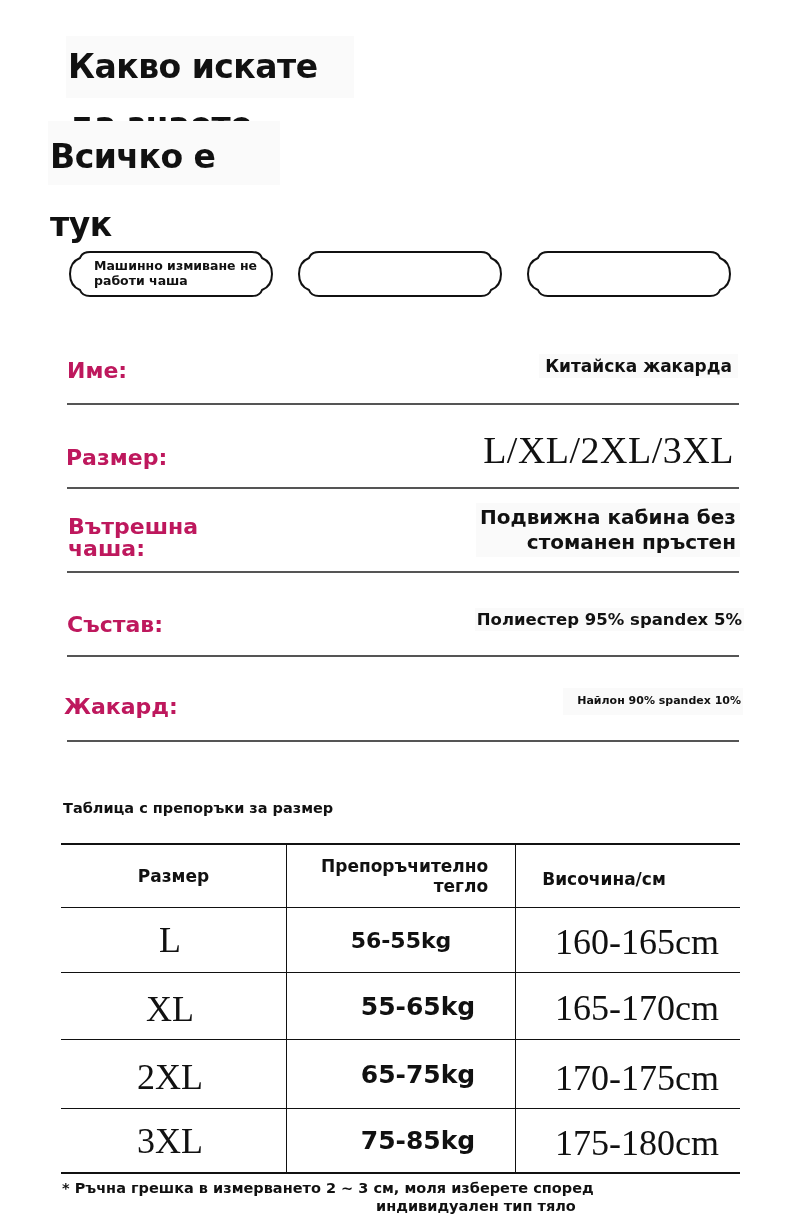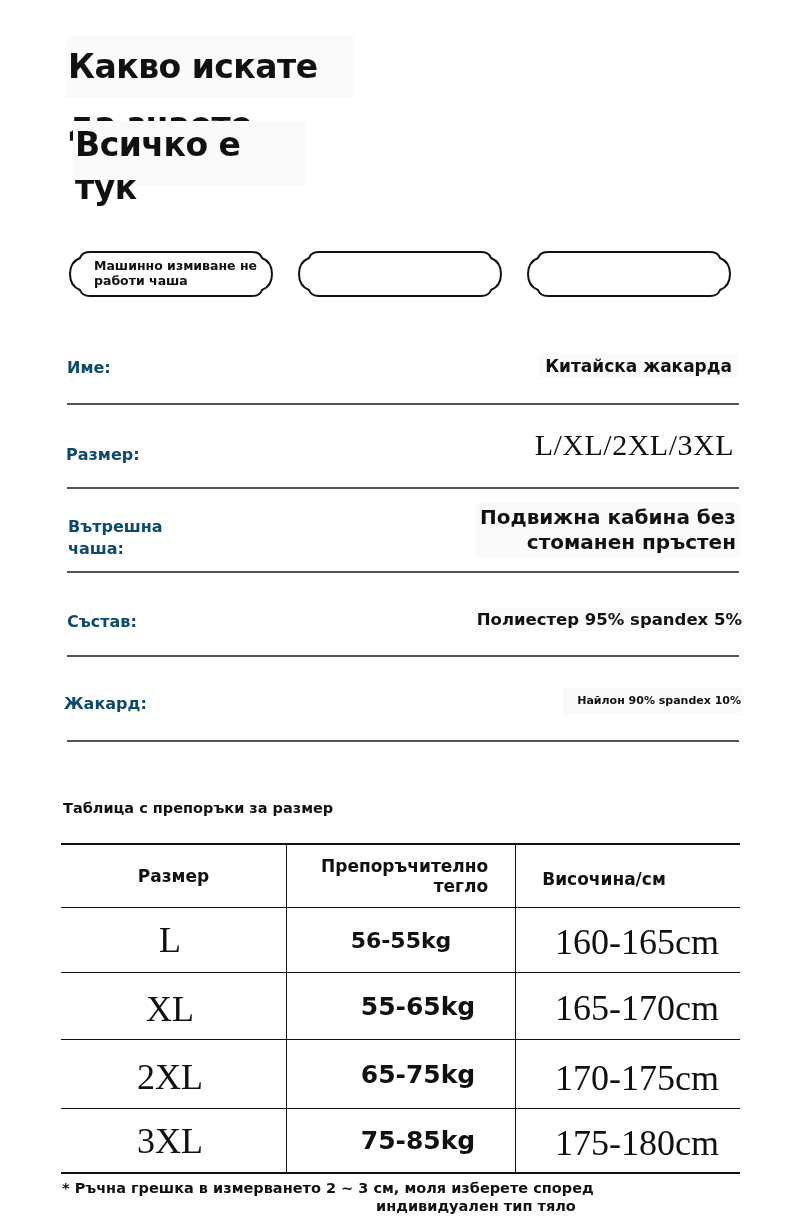--- a/index.html
+++ b/index.html
@@ -2,38 +2,38 @@
 <html><head>
 <meta charset="utf-8">
 <style>
   html, body { margin:0; padding:0; background:#ffffff; }
   body { width:790px; height:1226px; position:relative; overflow:hidden; font-family:"DejaVu Sans", sans-serif; color:#111; }
   .abs { position:absolute; }
   .h1 { font-family:"DejaVu Sans", sans-serif; font-weight:bold; font-size:33px; letter-spacing:-0.5px; background:#fafafa; padding:2px 2px; }
   .badge { position:absolute; width:206px; height:52px; }
   .badge svg { position:absolute; left:0; top:0; }
   .badge .txt { position:absolute; left:26px; top:10px; font-size:12.5px; font-weight:bold; line-height:15px; white-space:pre-line; color:#111; }
-  .spec-label { font-weight:bold; font-size:16px; color:#0c4a6e; }
+  .spec-label { font-weight:bold; font-size:22px; color:#be185d; }
   .spec-value { font-weight:bold; font-size:17px; color:#111; text-align:right; background:#fafafa; }
-  .spec-value.serif { font-family:"Liberation Serif", serif; font-weight:normal; font-size:30px; letter-spacing:0.5px; background:transparent; }
+  .spec-value.serif { font-family:"Liberation Serif", serif; font-weight:normal; font-size:38px; letter-spacing:0.5px; background:transparent; }
   .divider { position:absolute; left:67px; width:672px; height:2px; background:#555; }
   .tbl-title { font-weight:bold; font-size:14.5px; }
   .tline { position:absolute; background:#111; }
   .cell { position:absolute; display:flex; align-items:center; justify-content:center; }
   .th { font-weight:bold; font-size:17px; }
   .size-cell { font-family:"Liberation Serif", serif; font-size:36px; }
   .weight-cell { font-weight:bold; font-size:25px; }
   .height-cell { font-family:"Liberation Serif", serif; font-size:36px; }
   .note { font-weight:bold; font-size:14.5px; line-height:18px; }
 </style>
 </head>
 <body>
 
 <div class="abs h1" style="left:66px; top:36px; width:284px; height:58px; line-height:58px;">Какво искате да знаете</div>
-<div class="abs h1" style="left:73px; top:121px; width:228px; height:60px; line-height:43px;">Всичко е тук</div>
+<div class="abs h1" style="left:48px; top:121px; width:228px; height:60px; line-height:68px;">Всичко е тук</div>
 
 <div class="badge" style="left:68px; top:248px;">
   <svg width="206" height="52" viewBox="0 0 206 52">
     <path d="M22 4 H184 Q192 4 194 10 Q204 14 204 26 Q204 38 194 42 Q192 48 184 48 H22 Q14 48 12 42 Q2 38 2 26 Q2 14 12 10 Q14 4 22 4 Z" fill="#fff" stroke="#111" stroke-width="2"></path>
   </svg>
   <div class="txt">Машинно измиване не
 работи чаша</div>
 </div>
 <div class="badge" style="left:297px; top:248px;">
   <svg width="206" height="52" viewBox="0 0 206 52">

